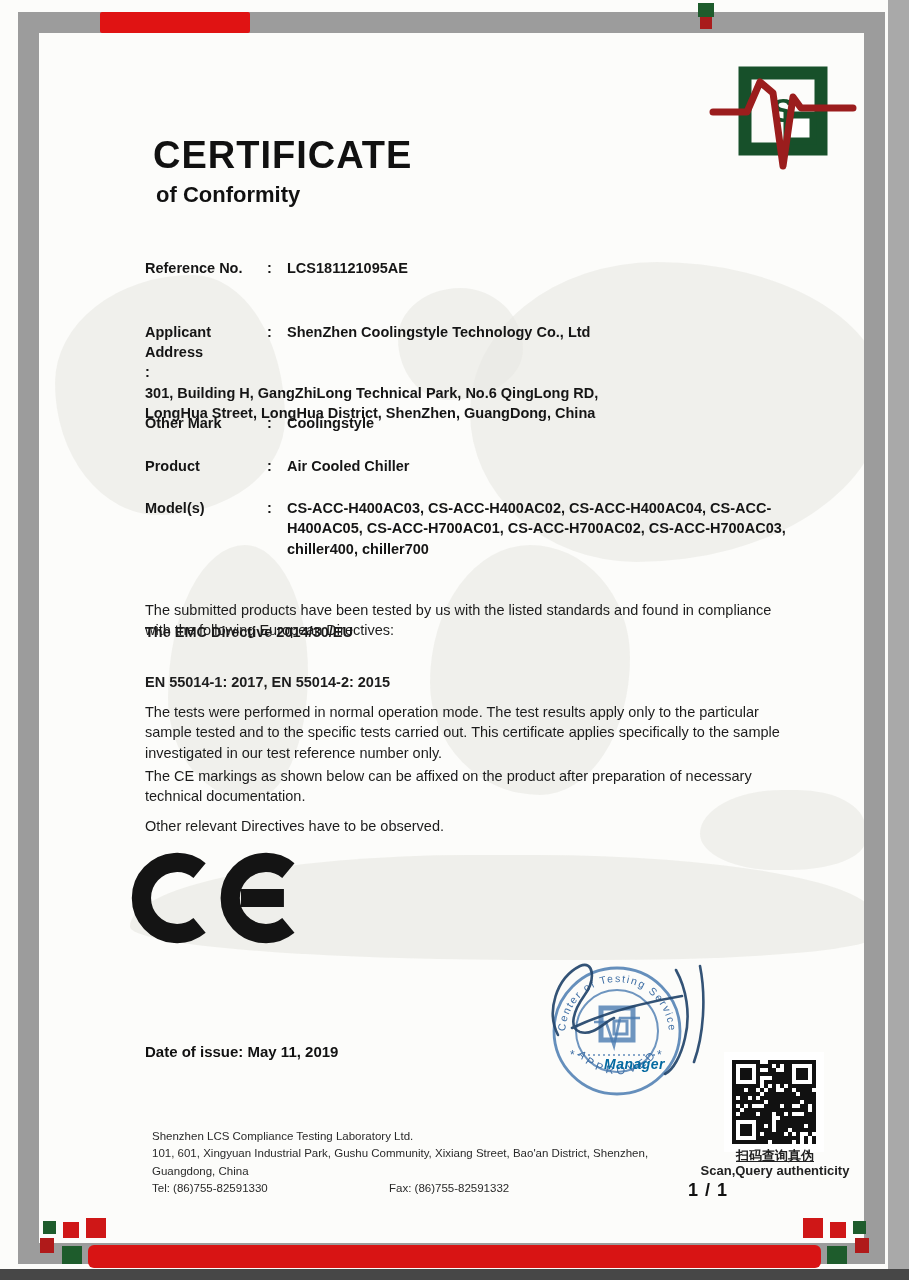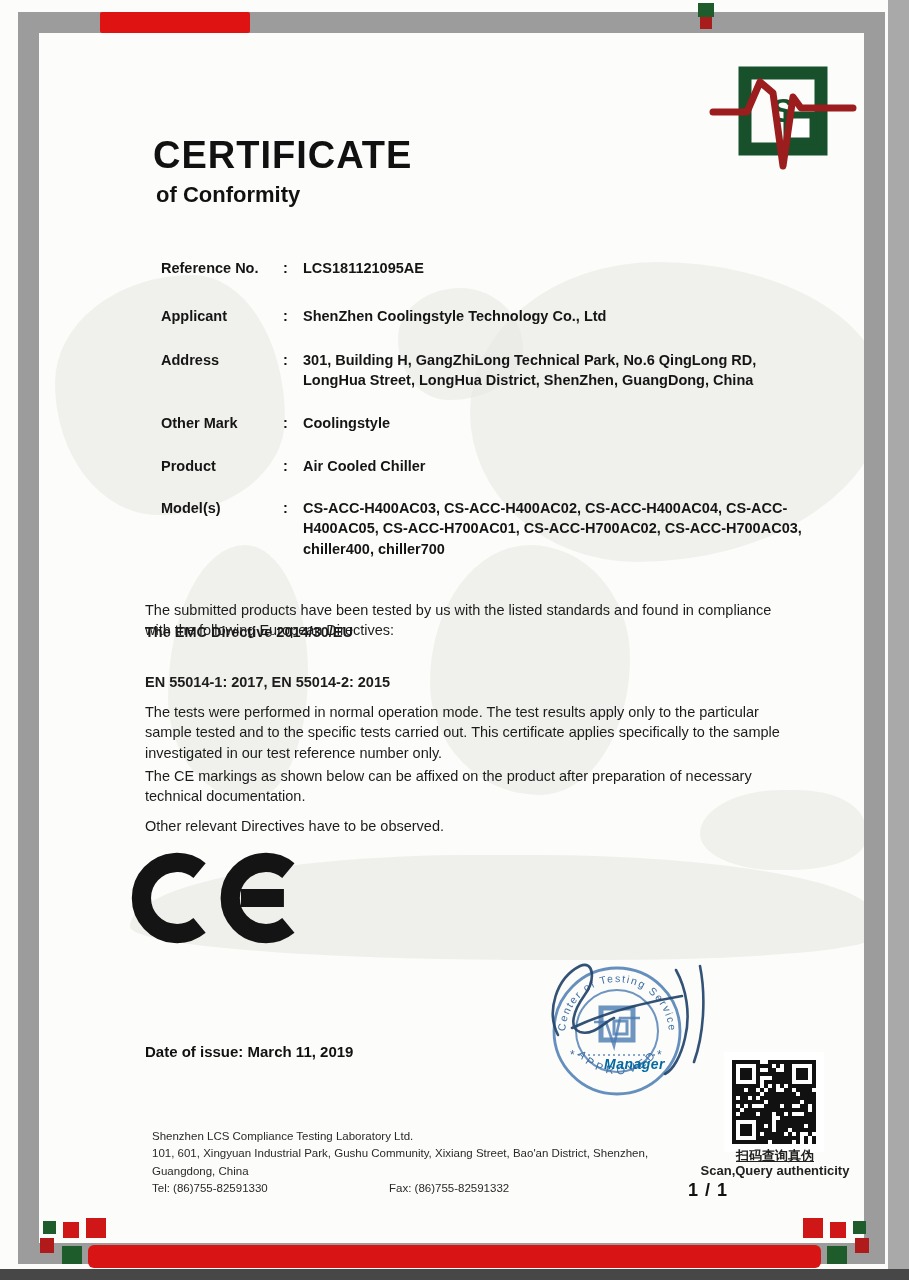--- a/index.html
+++ b/index.html
@@ -31,21 +31,21 @@
 
   
   .wm{position:absolute;background:#e9e9e4;opacity:.62;}
 
   
   .title{left:153px;top:134px;font-size:38px;font-weight:bold;letter-spacing:1px;color:#111;}
   .subtitle{left:156px;top:182px;font-size:22px;font-weight:bold;color:#111;}
 
   
   .field{position:absolute;left:145px;display:flex;font-size:14.5px;font-weight:bold;line-height:1.4;color:#151515;}
-  .f-label{width:122px;flex:0 0 auto;margin-left:16px;}
+  .f-label{width:122px;flex:0 0 auto;}
   .f-colon{width:20px;flex:0 0 auto;}
   .f-value{width:500px;}
 
   
   .para{position:absolute;left:145px;width:655px;font-size:14.5px;line-height:1.4;color:#1c1c1c;}
   .bold{font-weight:bold;}
 
   .date-line{left:145px;top:1043px;font-size:15px;font-weight:bold;color:#111;}
   .page-num{left:688px;top:1180px;font-size:18px;font-weight:bold;color:#111;letter-spacing:1px;}
 
@@ -104,26 +104,26 @@
   </svg>
 
   <div class="abs title">CERTIFICATE</div>
   <div class="abs subtitle">of Conformity</div>
 
   <div class="field" style="top:258px;">
     <div class="f-label">Reference No.</div>
     <div class="f-colon">:</div>
     <div class="f-value">LCS181121095AE</div>
   </div>
-  <div class="field" style="top:306px;">
+  <div class="field" style="top:322px;">
     <div class="f-label">Applicant</div>
     <div class="f-colon">:</div>
     <div class="f-value">ShenZhen Coolingstyle Technology Co., Ltd</div>
   </div>
-  <div class="field" style="top:350px;">
+  <div class="field" style="top:342px;flex-direction:column;">
     <div class="f-label">Address</div>
     <div class="f-colon">:</div>
     <div class="f-value">301, Building H, GangZhiLong Technical Park, No.6 QingLong RD, LongHua Street, LongHua District, ShenZhen, GuangDong, China</div>
   </div>
   <div class="field" style="top:413px;">
     <div class="f-label">Other Mark</div>
     <div class="f-colon">:</div>
     <div class="f-value">Coolingstyle</div>
   </div>
   <div class="field" style="top:456px;">
@@ -143,21 +143,21 @@
   <div class="para" style="top:702px;">The tests were performed in normal operation mode. The test results apply only to the particular sample tested and to the specific tests carried out. This certificate applies specifically to the sample investigated in our test reference number only.</div>
   <div class="para" style="top:816px;">Other relevant Directives have to be observed.</div>
   <div class="para" style="top:766px;">The CE markings as shown below can be affixed on the product after preparation of necessary technical documentation.</div>
 
   <svg class="abs" style="left:130px;top:843px;" width="185" height="110" viewBox="0 0 250 132">
     <path d="M 94,29 A 48,48 0 1 0 94,103" fill="none" stroke="#141414" stroke-width="26"></path>
     <path d="M 214,29 A 48,48 0 1 0 214,103" fill="none" stroke="#141414" stroke-width="26"></path>
     <path d="M 150,66 L 208,66" fill="none" stroke="#141414" stroke-width="24"></path>
   </svg>
 
-  <div class="abs date-line">Date of issue: March 11, 2019</div>
+  <div class="abs date-line">Date of issue: May 11, 2019</div>
 
   <svg class="abs" style="left:548px;top:962px;" width="138" height="138" viewBox="0 0 138 138">
     <circle cx="69" cy="69" r="63" fill="none" stroke="#4a7bb0" stroke-width="2.8" opacity=".85"></circle>
     <circle cx="69" cy="69" r="41" fill="none" stroke="#4a7bb0" stroke-width="2" opacity=".8"></circle>
     <defs>
       <path id="arcTop" d="M 17,72 A 52,52 0 0 1 121,72"></path>
       <path id="arcBottom" d="M 24,84 A 50,50 0 0 0 114,84"></path>
     </defs>
     <text font-size="10.5" fill="#3f6fa5" letter-spacing="1">
       <textPath href="#arcTop" startOffset="50%" text-anchor="middle" textLength="158">Center of Testing Service</textPath>

